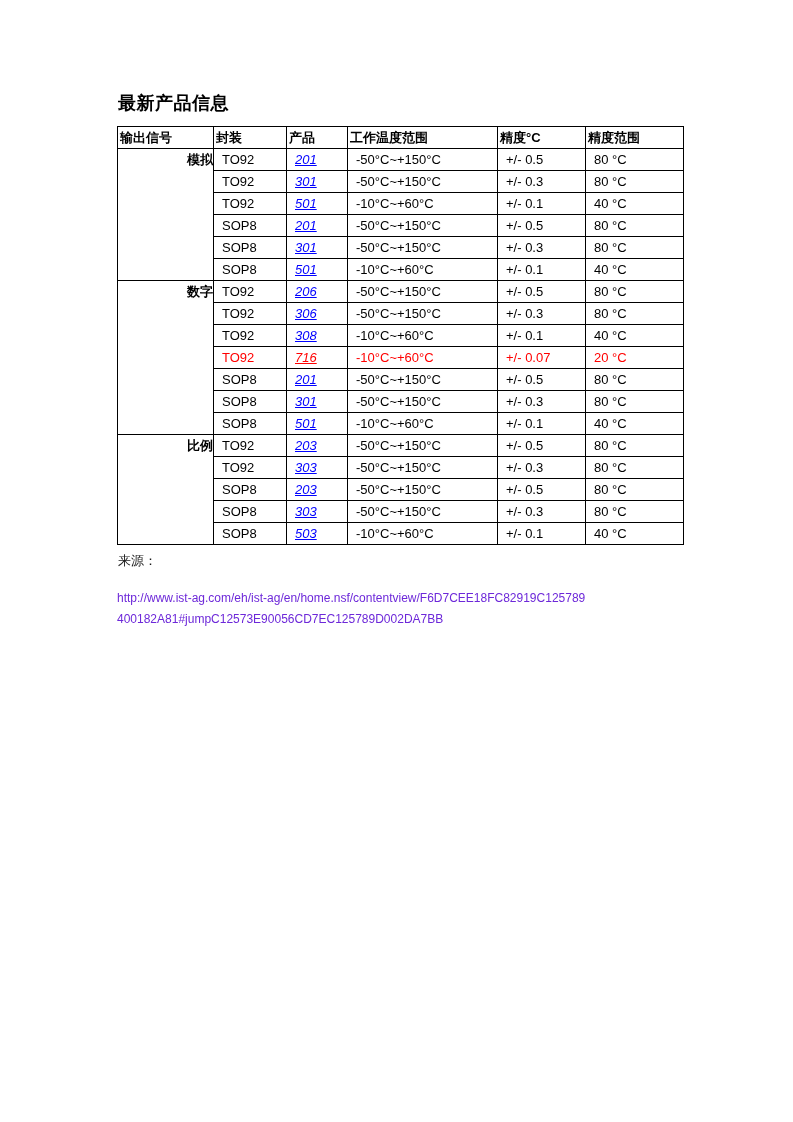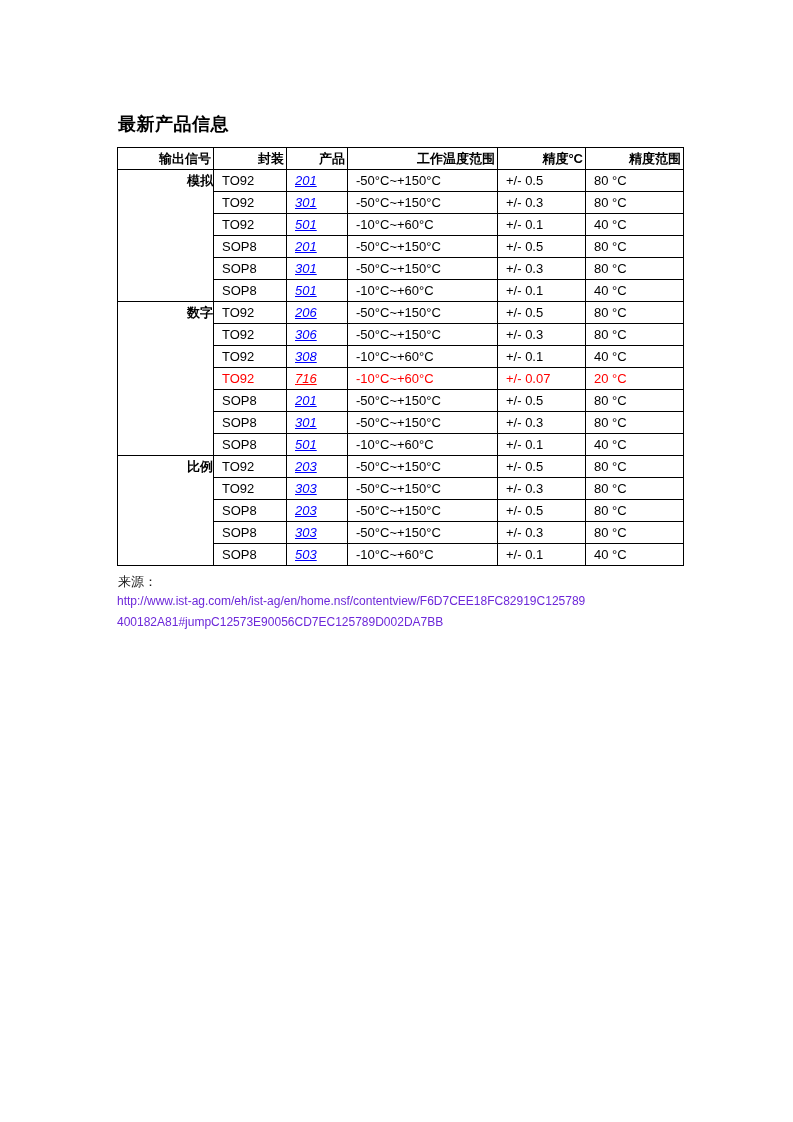--- a/index.html
+++ b/index.html
@@ -6,21 +6,21 @@
   body {
     width: 793px; height: 1122px;
     background: #ffffff;
     font-family: "Liberation Sans", "DejaVu Sans", sans-serif;
     color: #000;
     position: relative;
   }
   .content {
     position: absolute;
     left: 117px;
-    top: 112px;
+    top: 91px;
     width: 566px;
   }
   .doc-title {
     font-size: 18px;
     font-weight: 700;
     letter-spacing: 0.5px;
     margin: 0 0 11px 1px;
     color: #000;
   }
   table.product-table {
@@ -33,21 +33,21 @@
     height: 21px;
     font-size: 13px;
     line-height: 21px;
     padding: 0 2px 0 8px;
     text-align: left;
     vertical-align: middle;
     white-space: nowrap;
     overflow: hidden;
   }
   .product-table th {
-    text-align: right;
+    text-align: left;
     font-weight: 700;
     padding: 0 2px;
   }
   .product-table td.group-cell {
     text-align: right;
     vertical-align: top;
     font-weight: 700;
     padding: 0;
     line-height: 21px;
   }
@@ -55,21 +55,21 @@
     color: var(--link-color, #0000FF);
     text-decoration: underline;
     cursor: pointer;
     font-style: italic;
   }
   tr.hl td { color: var(--highlight-color, #FF0000); }
   tr.hl .product-link { color: var(--highlight-color, #FF0000); }
   .source-label {
     font-family: "Liberation Serif", "DejaVu Serif", serif;
     font-size: 13px;
-    margin: 7px 0 0 1px;
+    margin: 7px 0 18px 1px;
     color: #1a1a1a;
   }
   .source-url {
     font-size: 12px;
     line-height: 20.5px;
     color: #6d28d9;
     letter-spacing: 0px;
   }
 </style>
 </head>

